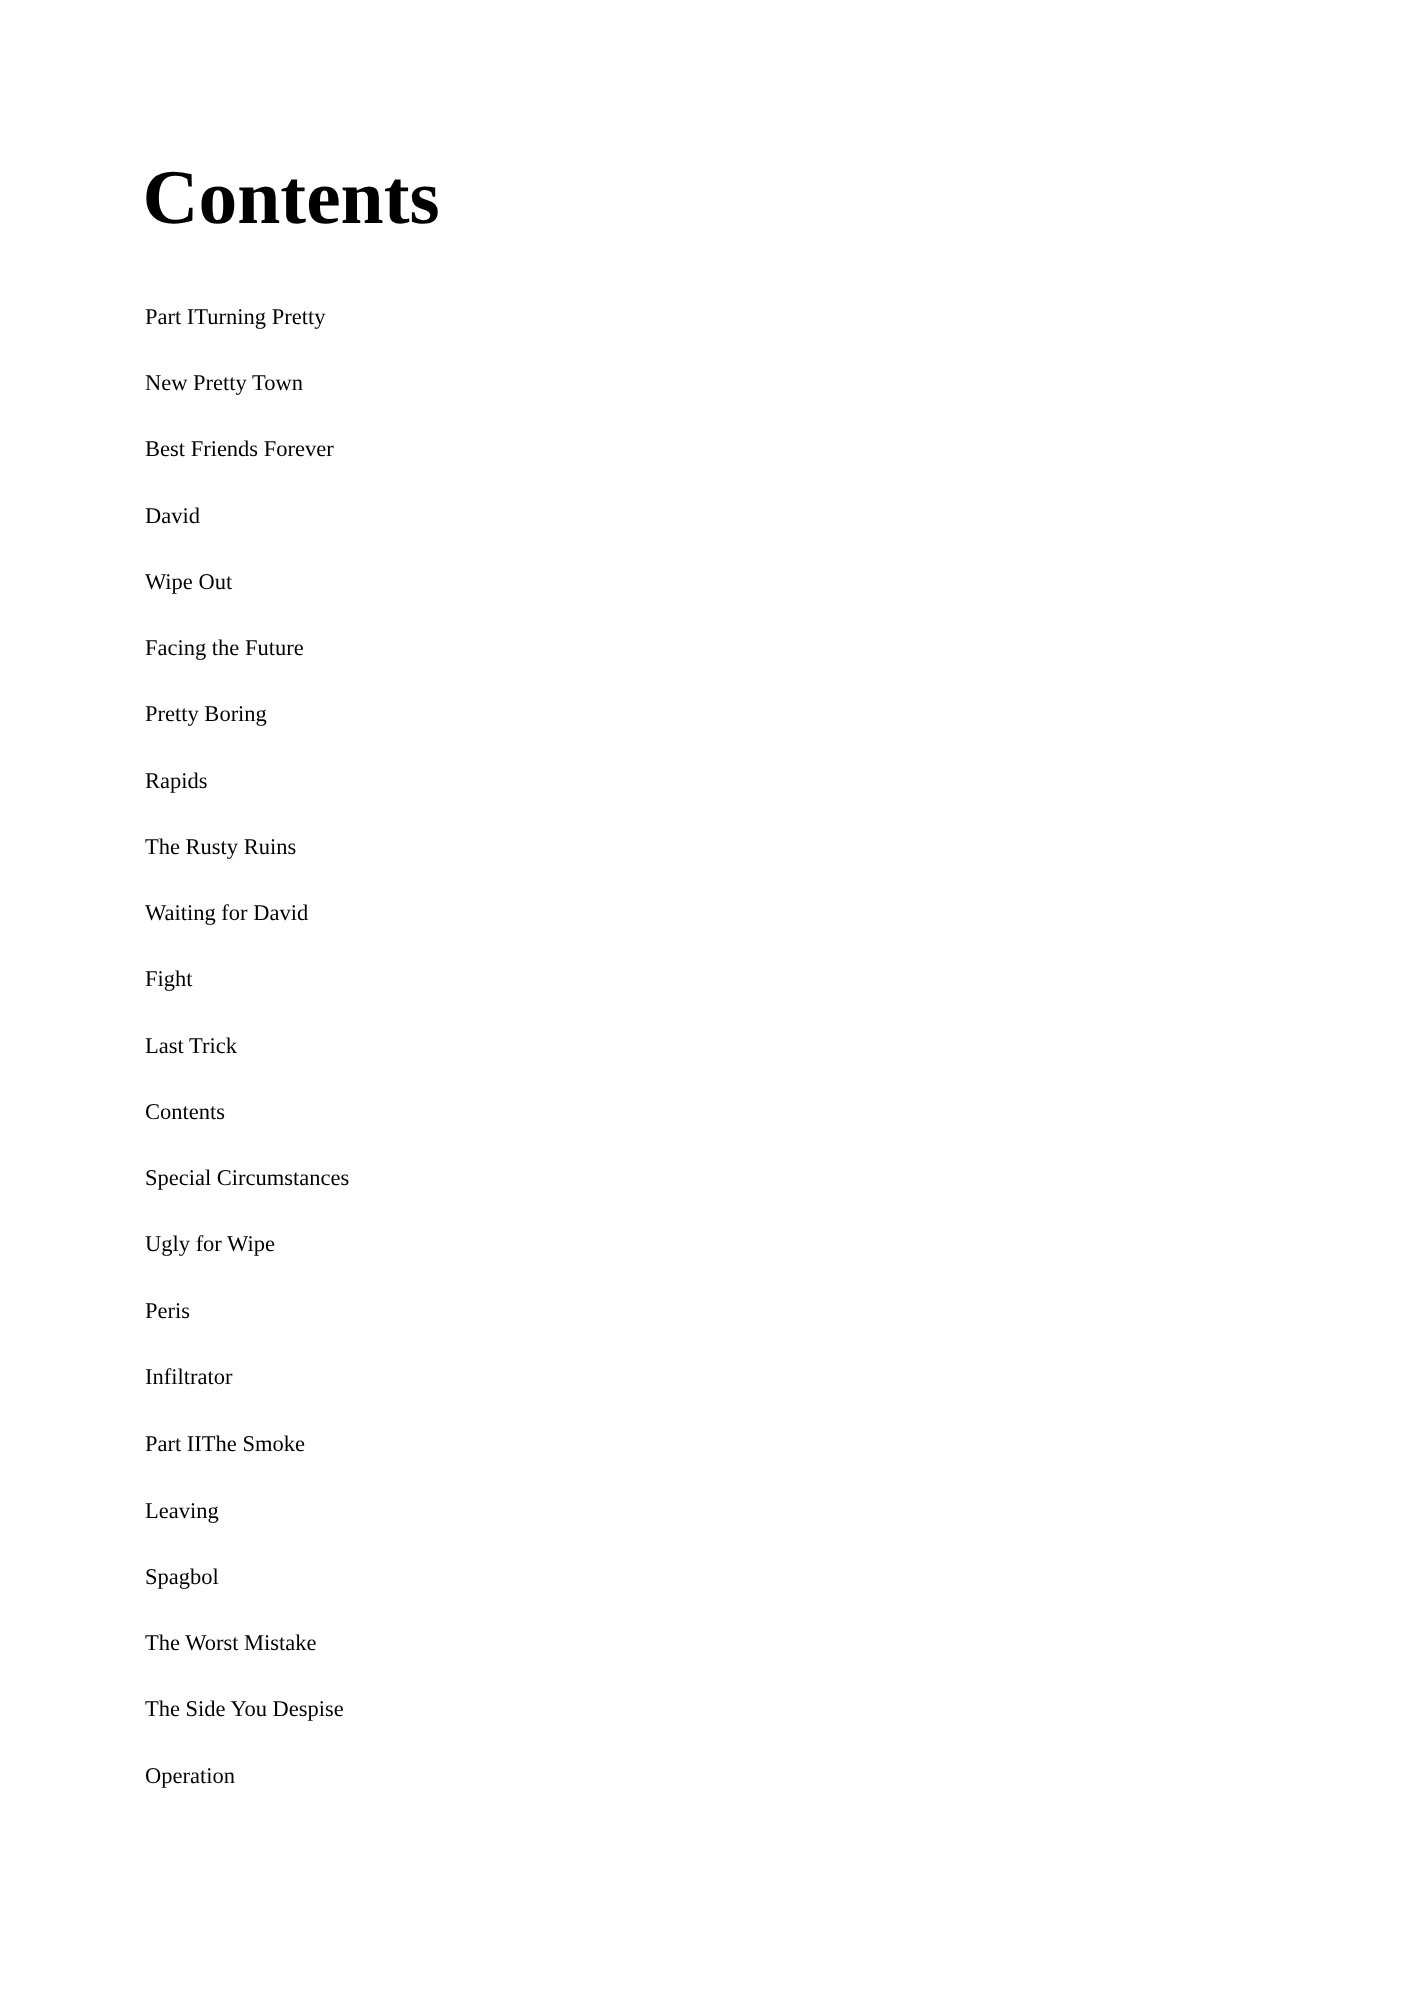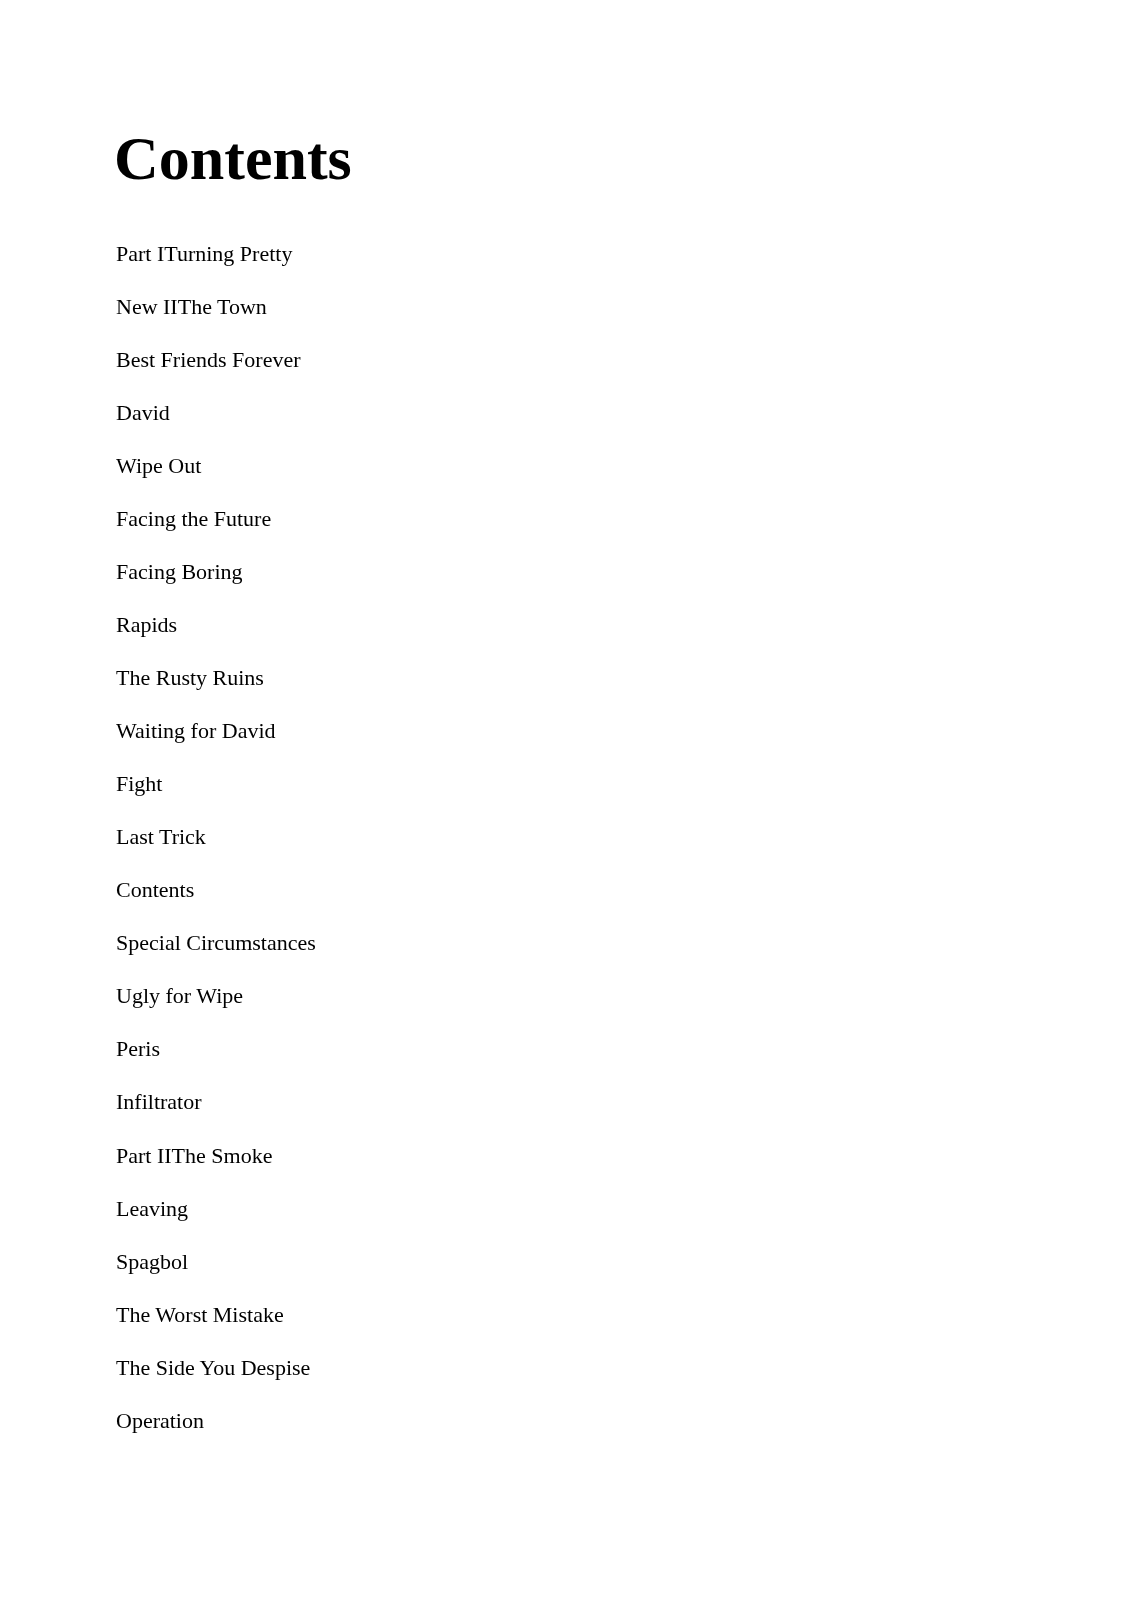--- a/index.html
+++ b/index.html
@@ -31,21 +31,21 @@
     padding-top: 131px;
     letter-spacing: 0px;
     color: #000000;
   }
   .toc-list {
     margin: 0;
     padding: 0;
   }
   .toc-entry {
     font-family: "Liberation Serif", "DejaVu Serif", serif;
-    font-size: 22px;
+    font-size: 18px;
     line-height: 27px;
     margin: 0 0 26px 2px;
     padding: 0;
     color: #000000;
     cursor: pointer;
     width: -moz-fit-content;
     width: fit-content;
     white-space: nowrap;
   }
   .toc-entry.first {
@@ -56,26 +56,26 @@
   }
 </style>
 </head>
 <body>
 
 <div class="page">
   <h1 class="contents-title">Contents</h1>
 
   <div class="toc-list">
       <p class="toc-entry first">Part ITurning Pretty</p>
-      <p class="toc-entry">New IIThe Town</p>
+      <p class="toc-entry">New Pretty Town</p>
       <p class="toc-entry">Best Friends Forever</p>
       <p class="toc-entry">David</p>
       <p class="toc-entry">Wipe Out</p>
       <p class="toc-entry">Facing the Future</p>
-      <p class="toc-entry">Facing Boring</p>
+      <p class="toc-entry">Pretty Boring</p>
       <p class="toc-entry">Rapids</p>
       <p class="toc-entry">The Rusty Ruins</p>
       <p class="toc-entry">Waiting for David</p>
       <p class="toc-entry">Fight</p>
       <p class="toc-entry">Last Trick</p>
       <p class="toc-entry">Contents</p>
       <p class="toc-entry">Special Circumstances</p>
       <p class="toc-entry">Ugly for Wipe</p>
       <p class="toc-entry">Peris</p>
       <p class="toc-entry">Infiltrator</p>

